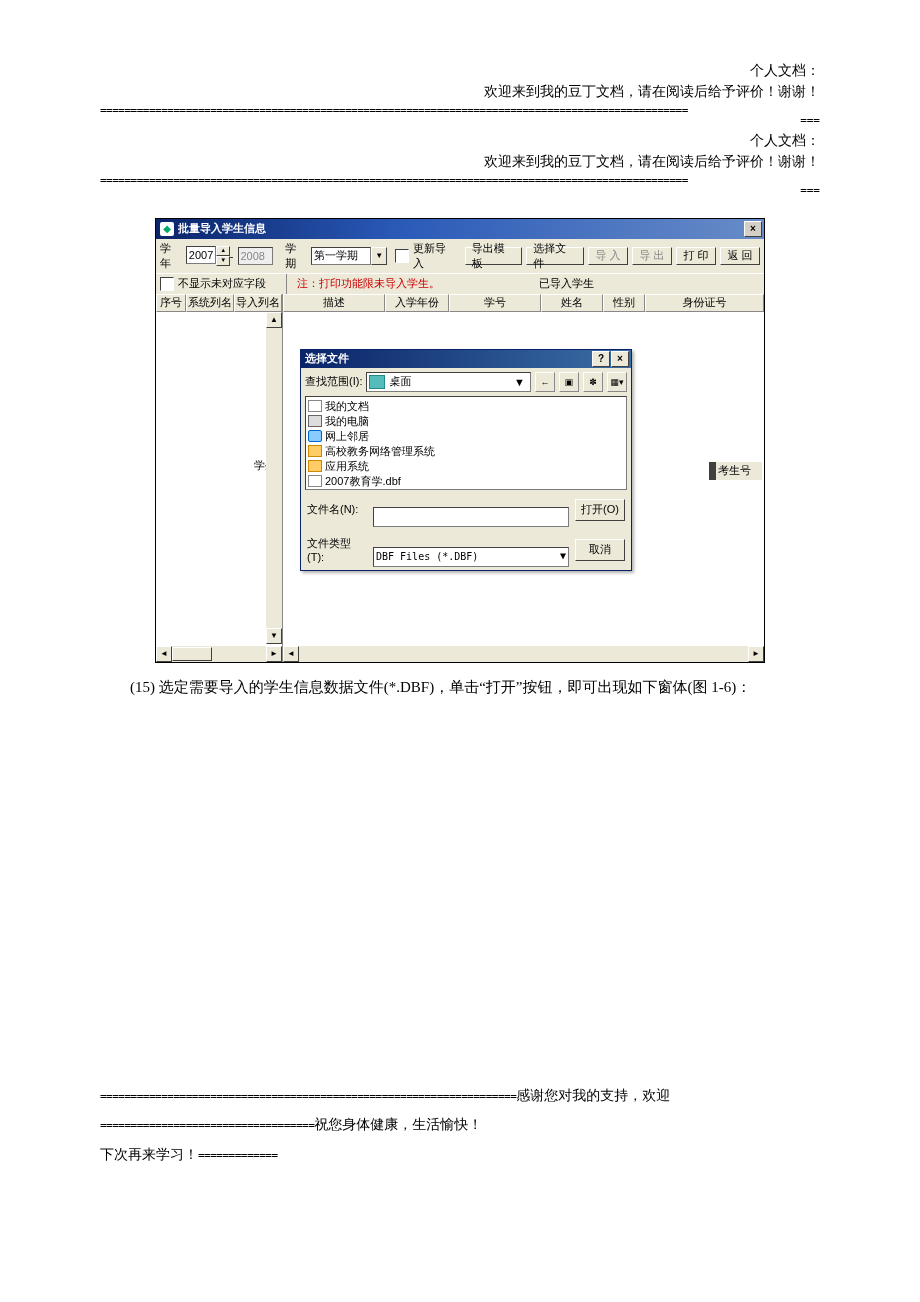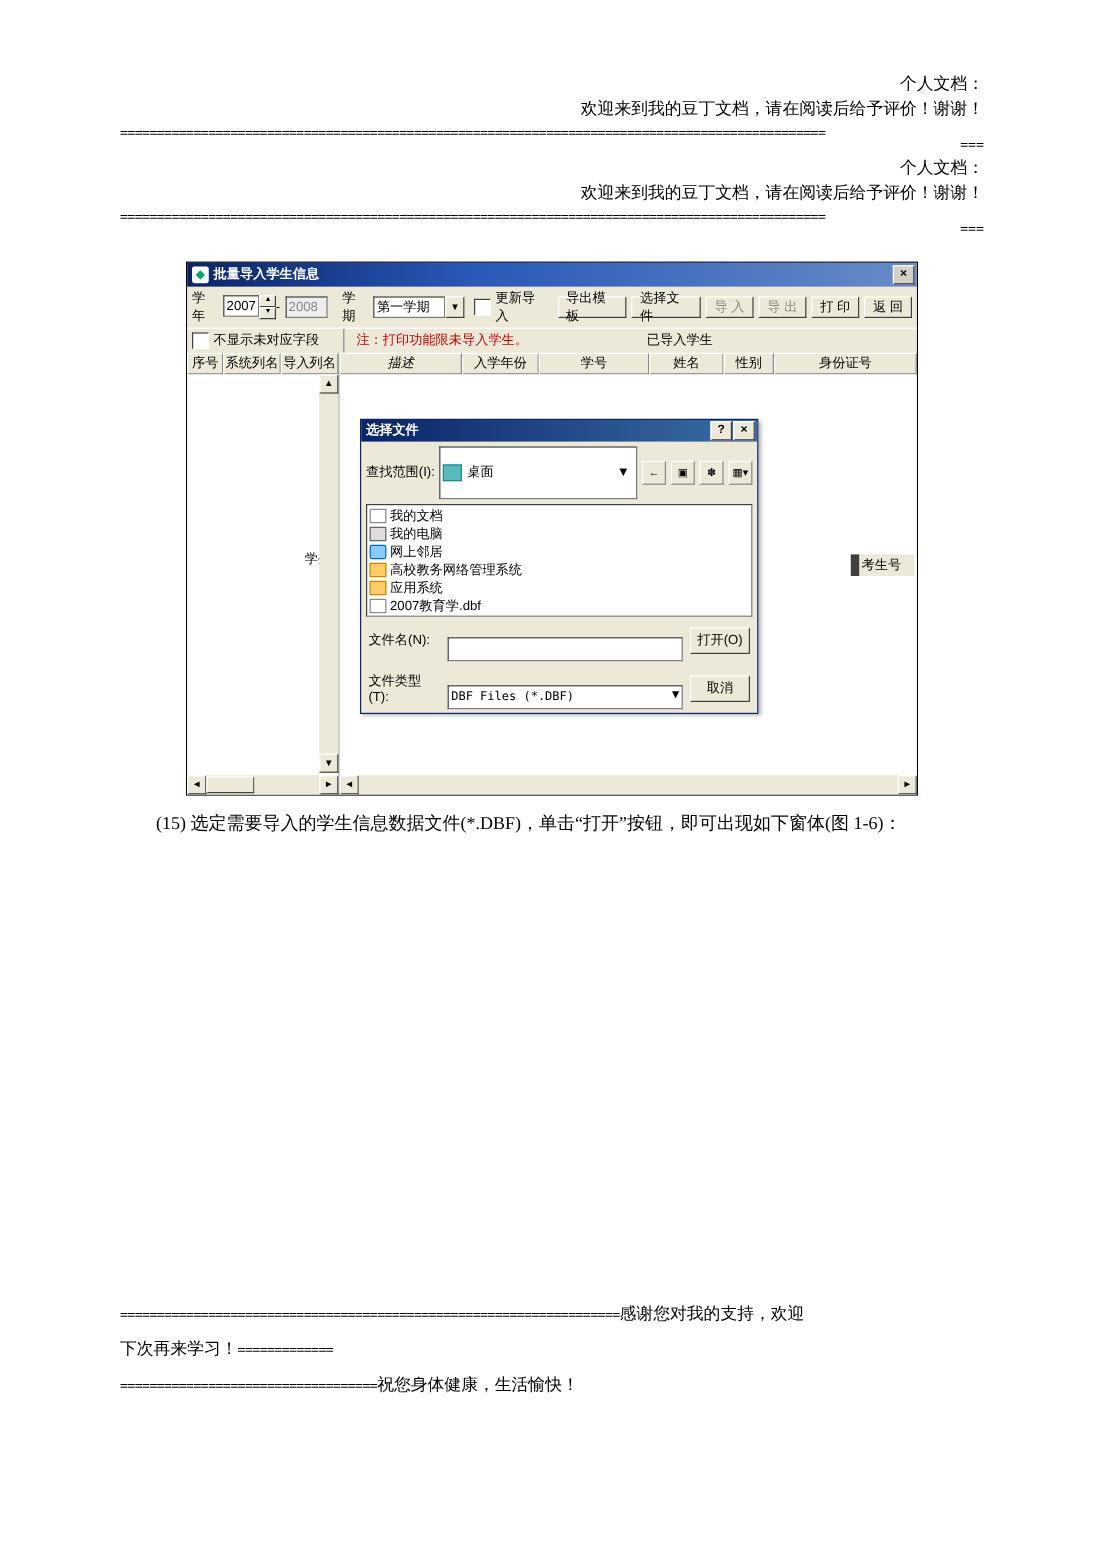--- a/index.html
+++ b/index.html
@@ -193,21 +193,21 @@
     border:1px solid #fff;border-right-color:#404040;border-bottom-color:#404040;
     font-size:10px;font-weight:bold;display:flex;align-items:center;justify-content:center;
     margin-left:1px;
   }
   .file-dialog .lookrow{
     display:flex;align-items:center;gap:4px;padding:4px;
   }
   .file-dialog .look-dd {
     flex:1; display:flex; background:#fff; border:1px solid #7b7b7b;
     border-top-color:#404040;border-left-color:#404040;
-    height:18px;align-items:center;padding:12px 2px;
+    height:18px;align-items:center;padding:0 2px;
   }
   .file-dialog .look-dd .folder-ico{width:14px;height:12px;background:#5bb;border:1px solid #288;
     margin-right:4px;}
   .file-dialog .navbtn{
     width:18px;height:18px;background:#ece9d8;
     border:1px solid #fff;border-right-color:#888;border-bottom-color:#888;
     font-size:9px;display:flex;align-items:center;justify-content:center;
   }
   .file-dialog .file-list {
     background:#fff; margin:0 4px; height:88px;
@@ -321,21 +321,21 @@
       </div>
     </div>
 
     <div class="headers-row">
       <div class="left-headers">
         <div class="hcell" style="width:30px;">序号</div>
         <div class="hcell" style="width:48px;">系统列名</div>
         <div class="hcell" style="width:48px;">导入列名</div>
       </div>
       <div class="right-headers">
-        <div class="hcell" style="width:102px;font-style:italic;">描述</div>
+        <div class="hcell" style="width:102px;">描述</div>
         <div class="hcell" style="width:64px;">入学年份</div>
         <div class="hcell" style="width:92px;">学号</div>
         <div class="hcell" style="width:62px;">姓名</div>
         <div class="hcell" style="width:42px;">性别</div>
         <div class="hcell" style="flex:1;">身份证号</div>
       </div>
     </div>
 
     <div class="grid-body">
       <div class="left-body">
@@ -425,20 +425,20 @@
     </div>
   </div>
 
   <div class="paragraph">(15) 选定需要导入的学生信息数据文件(*.DBF)，单击“打开”按钮，即可出现如下窗体(图 1-6)：</div>
 
   <div class="footer-block">
     <div>
       <span class="eq">====================================================================</span><span>感谢您对我的支持，欢迎</span>
     </div>
     <div>
+      <span class="eq">===================================</span><span>祝您身体健康，生活愉快！</span>
+    </div>
+    <div>
       <span>下次再来学习！</span><span class="eq">=============</span>
     </div>
-    <div>
-      <span class="eq">===================================</span><span>祝您身体健康，生活愉快！</span>
-    </div>
   </div>
 
 </div>
 
 </body></html>

